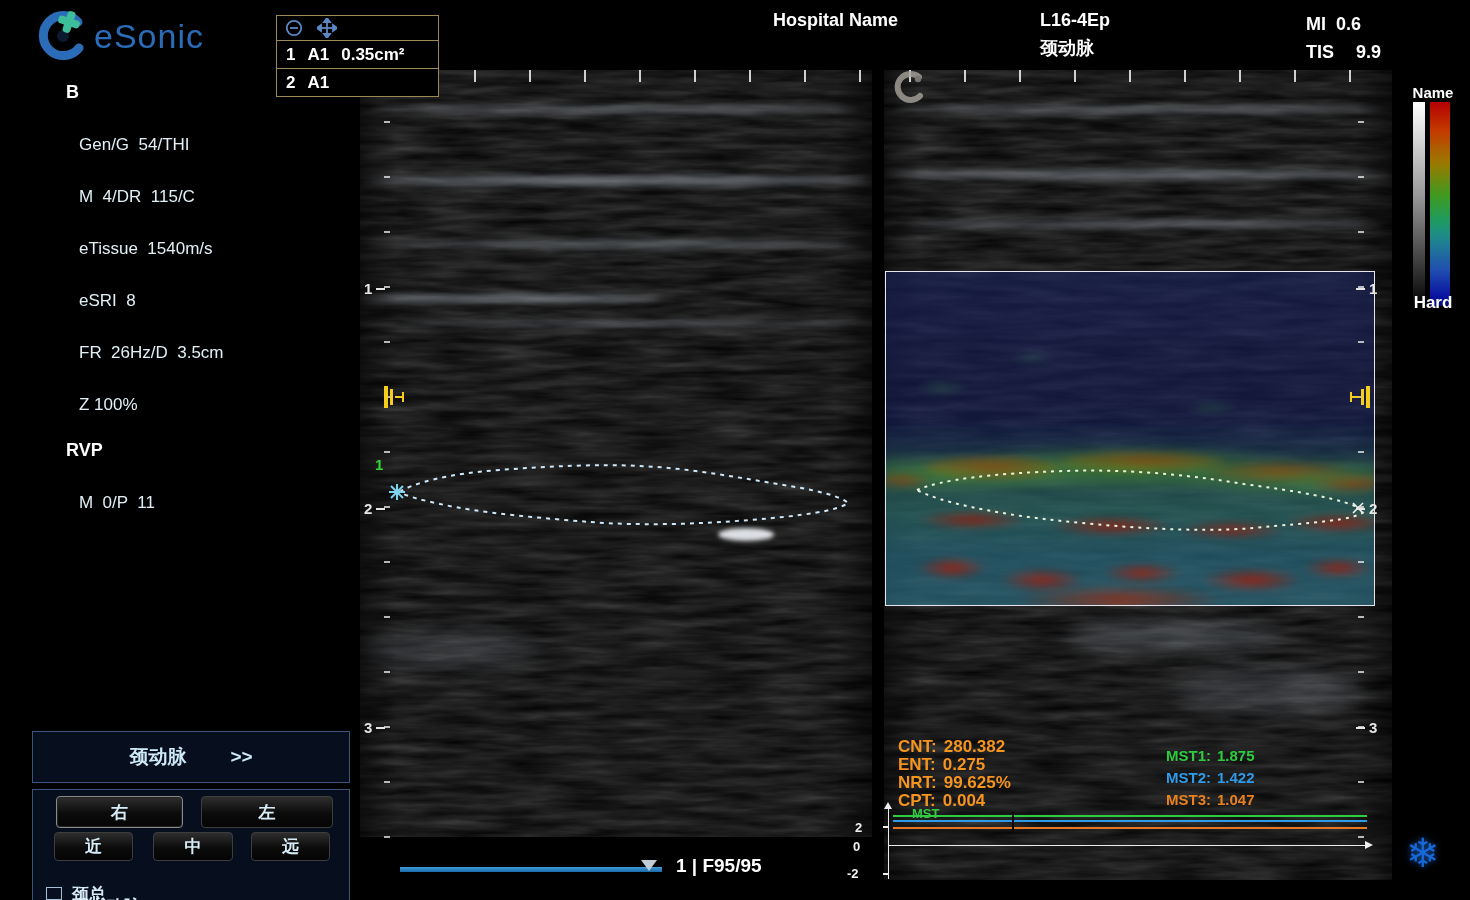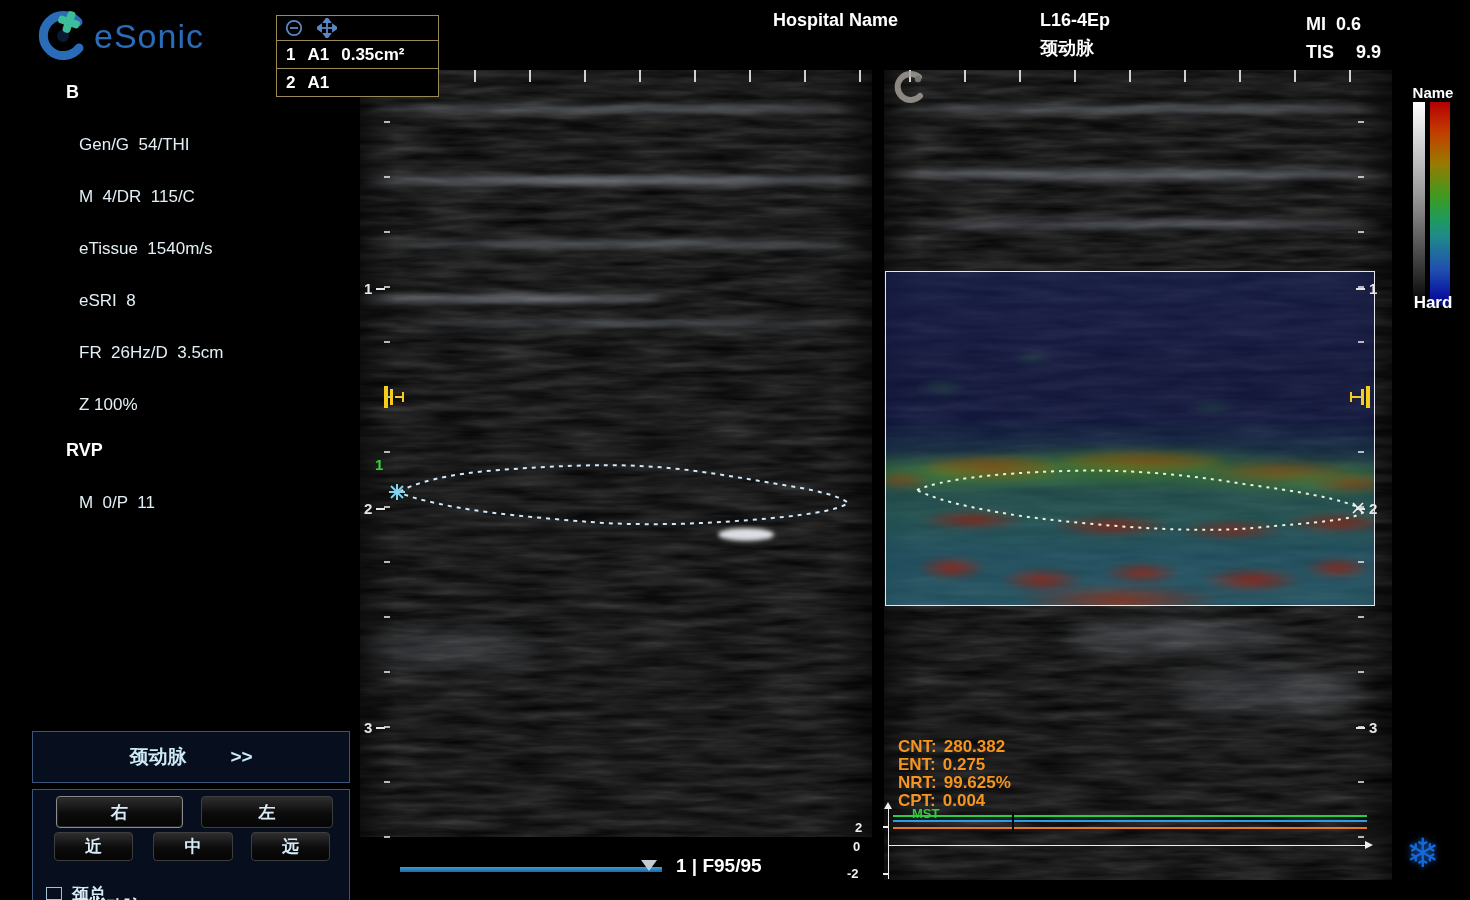--- a/index.html
+++ b/index.html
@@ -326,20 +326,34 @@
       </div>
     <div class="mline">
         <span>NRT:</span>
         <span>99.625%</span>
       </div>
     <div class="mline">
         <span>CPT:</span>
         <span>0.004</span>
       </div>
   </div>
+  <div class="abs" style="left:1166px;top:745px;z-index:22;">
+    <div class="mstline" style="color:#2ecc40;">
+        <span>MST1:</span>
+        <span>1.875</span>
+      </div>
+    <div class="mstline" style="color:#2f9be8;">
+        <span>MST2:</span>
+        <span>1.422</span>
+      </div>
+    <div class="mstline" style="color:#e8821e;">
+        <span>MST3:</span>
+        <span>1.047</span>
+      </div>
+  </div>
 
   <div class="abs axis-lbl" style="left:855px;top:820px;">2</div>
   <div class="abs axis-lbl" style="left:853px;top:839px;">0</div>
   <div class="abs axis-lbl" style="left:847px;top:866px;">-2</div>
   <div class="abs axis" style="left:888px;top:809px;width:1px;height:70px;z-index:22;"></div>
   <div class="abs" style="left:884px;top:802px;width:0;height:0;border-left:4px solid transparent;border-right:4px solid transparent;border-bottom:7px solid #ededed;z-index:22;"></div>
   <div class="abs axis" style="left:883px;top:826px;width:5px;height:2px;z-index:22;"></div>
   <div class="abs axis" style="left:883px;top:873px;width:5px;height:2px;z-index:22;"></div>
   <div class="abs axis" style="left:889px;top:845px;width:478px;height:1px;z-index:22;"></div>
   <div class="abs" style="left:1365px;top:841px;width:0;height:0;border-top:4px solid transparent;border-bottom:4px solid transparent;border-left:8px solid #ededed;z-index:22;"></div>

